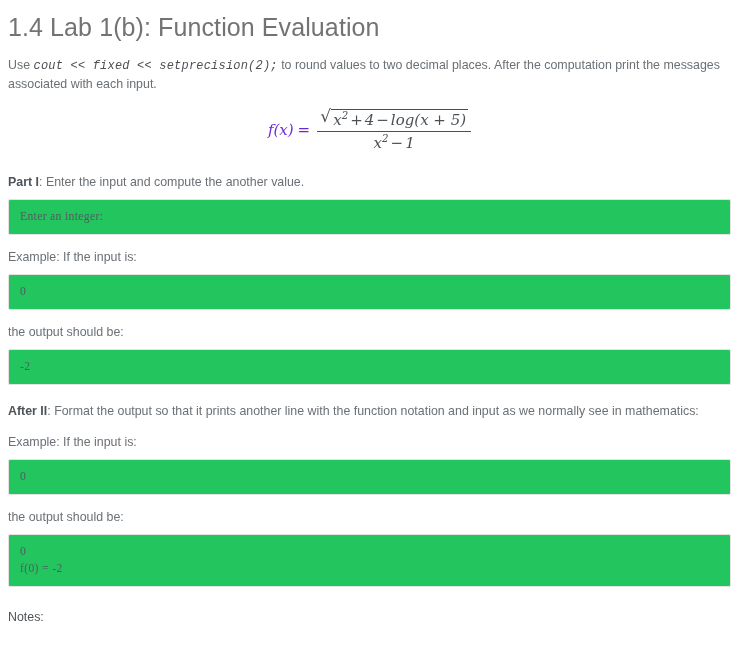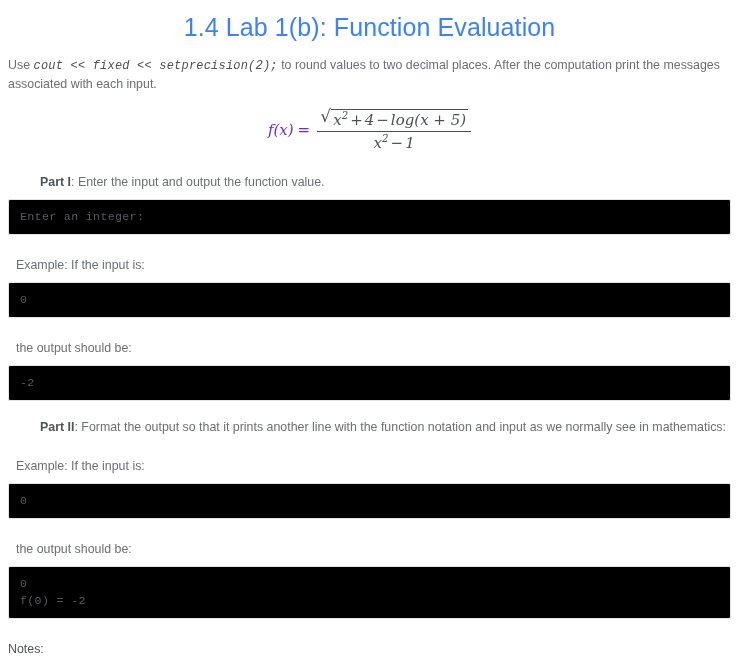--- a/index.html
+++ b/index.html
@@ -15,27 +15,26 @@
     overflow: hidden;
   }
   .page {
     padding: 0 8px;
     box-sizing: border-box;
     width: 739px;
   }
   .page-title {
     font-size: 25px;
     font-weight: 300;
-    color: #3b82f6;
+    color: #737373;
     margin: 0;
     padding-top: 11px;
     padding-bottom: 0;
     letter-spacing: 0.1px;
     line-height: 1.3;
-    text-align: center;
   }
   .para {
     font-size: 12.4px;
     line-height: 18px;
     color: #6a7075;
     margin: 0;
     padding-top: 12px;
   }
   code.inline {
     font-family: "Liberation Mono", "DejaVu Sans Mono", monospace;
@@ -107,36 +106,35 @@
   .section-head {
     font-size: 12.4px;
     line-height: 17px;
     color: #6a7075;
     margin: 0;
     padding-top: 18px;
   }
   .section-head .strong {
     font-weight: bold;
     color: #4e5459;
-    margin-left: 32px;
   }
   .example-label {
     font-size: 12.4px;
     line-height: 17px;
     color: #6a7075;
-    margin: 8px;
+    margin: 0;
     padding-top: 14px;
   }
   .codeblock {
-    background: #000000;
+    background: #22c55e;
     border: 1px solid #e3e3e3;
     border-radius: 2px;
     margin-top: 8px;
     padding: 8px 11px 9px 11px;
-    font-family: Liberation Mono, monospace;
+    font-family: Liberation Serif, serif;
     font-size: 11.6px;
     line-height: 17px;
     color: #555b60;
     white-space: pre;
     letter-spacing: 0.35px;
     box-sizing: border-box;
   }
   .notes-block {
     padding-top: 22px;
   }
@@ -162,33 +160,33 @@
       <div class="numer">
         <span class="radical">
           <span class="rad-glyph">√</span>
           <span class="rad-body"><span>x</span><sup class="pw">2</sup><span class="op">+</span><span class="lab">4</span><span class="op">−</span><span class="lab">log</span><span class="lab">(x + 5)</span></span>
         </span>
       </div>
       <div class="denom"><span>x</span><sup class="pw">2</sup><span class="op">−</span><span class="lab">1</span></div>
     </span>
   </div>
 
-  <p class="section-head"><span class="strong">Part I</span><span>: Enter the input and output the function value.</span></p>
+  <p class="section-head"><span class="strong">Part I</span><span>: Enter the input and compute the another value.</span></p>
 
   <div class="codeblock">Enter an integer:</div>
 
   <p class="example-label">Example: If the input is:</p>
 
   <div class="codeblock">0</div>
 
   <p class="example-label">the output should be:</p>
 
   <div class="codeblock">-2</div>
 
-  <p class="section-head"><span class="strong">Part II</span><span>: Format the output so that it prints another line with the function notation and input as we normally see in mathematics:</span></p>
+  <p class="section-head"><span class="strong">After II</span><span>: Format the output so that it prints another line with the function notation and input as we normally see in mathematics:</span></p>
 
   <p class="example-label">Example: If the input is:</p>
 
   <div class="codeblock">0</div>
 
   <p class="example-label">the output should be:</p>
 
   <div class="codeblock">0
 f(0) = -2</div>
 

